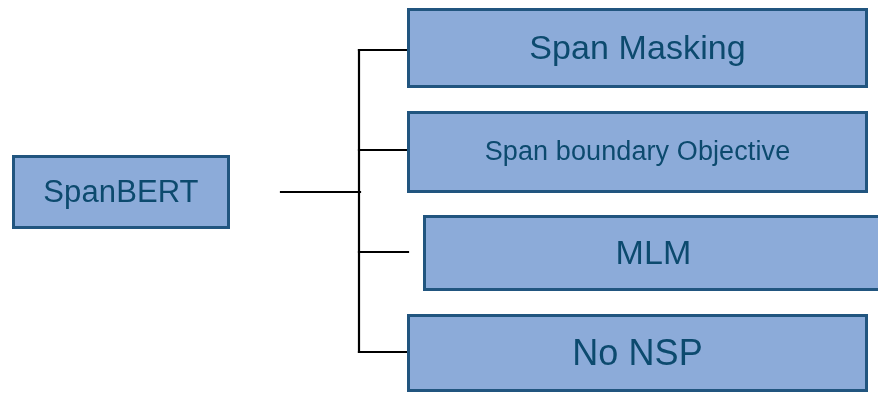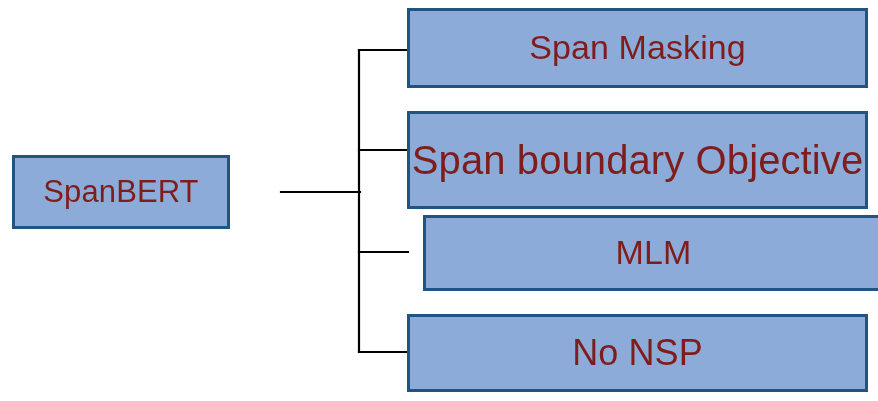--- a/index.html
+++ b/index.html
@@ -18,21 +18,21 @@
     overflow: hidden;
   }
   .node {
     position: absolute;
     box-sizing: border-box;
     background: #8CABD9;
     border: 3px solid #21557F;
     display: flex;
     align-items: center;
     justify-content: center;
-    color: #7f1d1d;
+    color: #0c4a6e;
     font-family: "Liberation Sans", sans-serif;
     font-weight: 400;
     line-height: 1.1;
     text-align: center;
     letter-spacing: 0.1px;
   }
   .node-label {
     display: block;
     white-space: nowrap;
   }
@@ -47,22 +47,22 @@
     left: 407px;
     top: 8px;
     width: 461px;
     height: 80px;
     font-size: 34px;
   }
   #node-1 {
     left: 407px;
     top: 111px;
     width: 461px;
-    height: 98px;
-    font-size: 40px;
+    height: 82px;
+    font-size: 27px;
   }
   #node-2 {
     left: 407px;
     top: 215px;
     width: 461px;
     height: 76px;
     font-size: 34px;
     margin-left: 16px;
   }
   #node-3 {

